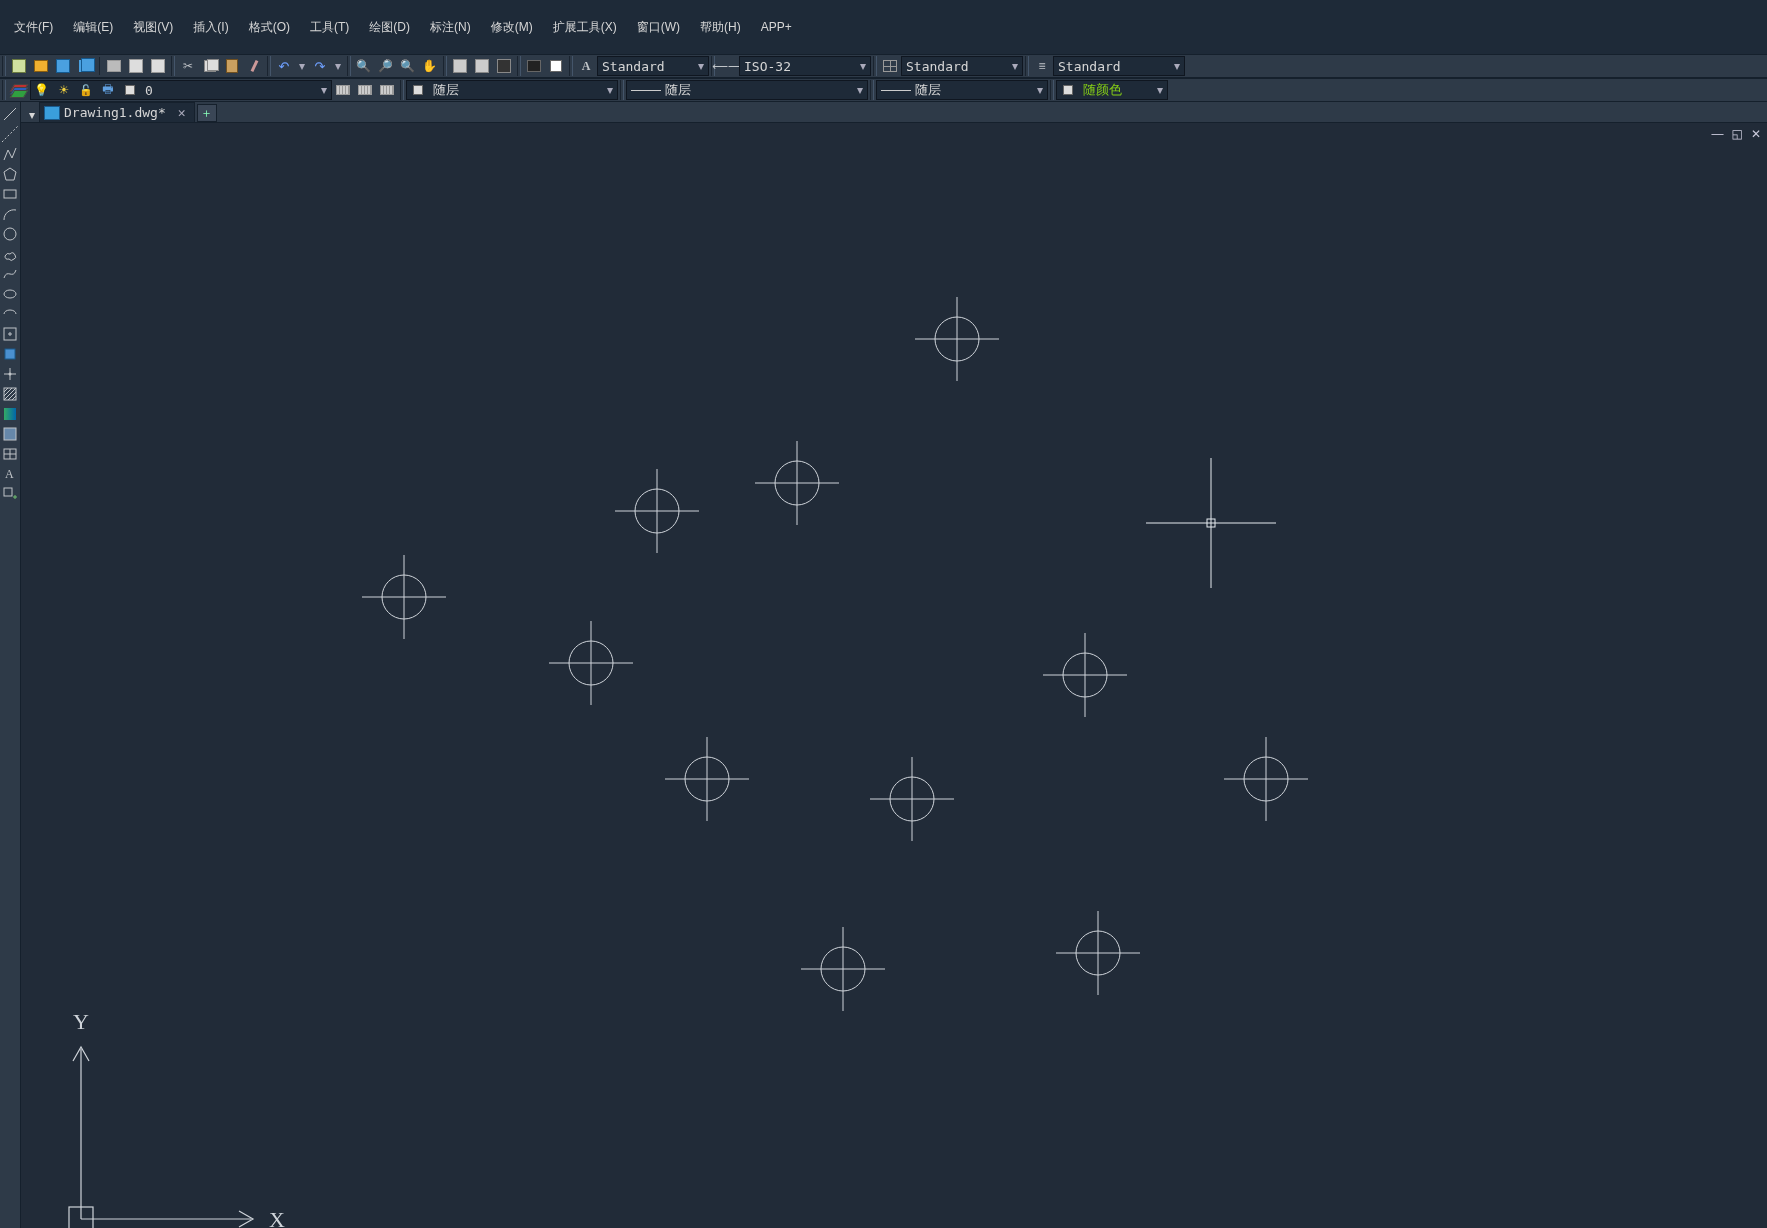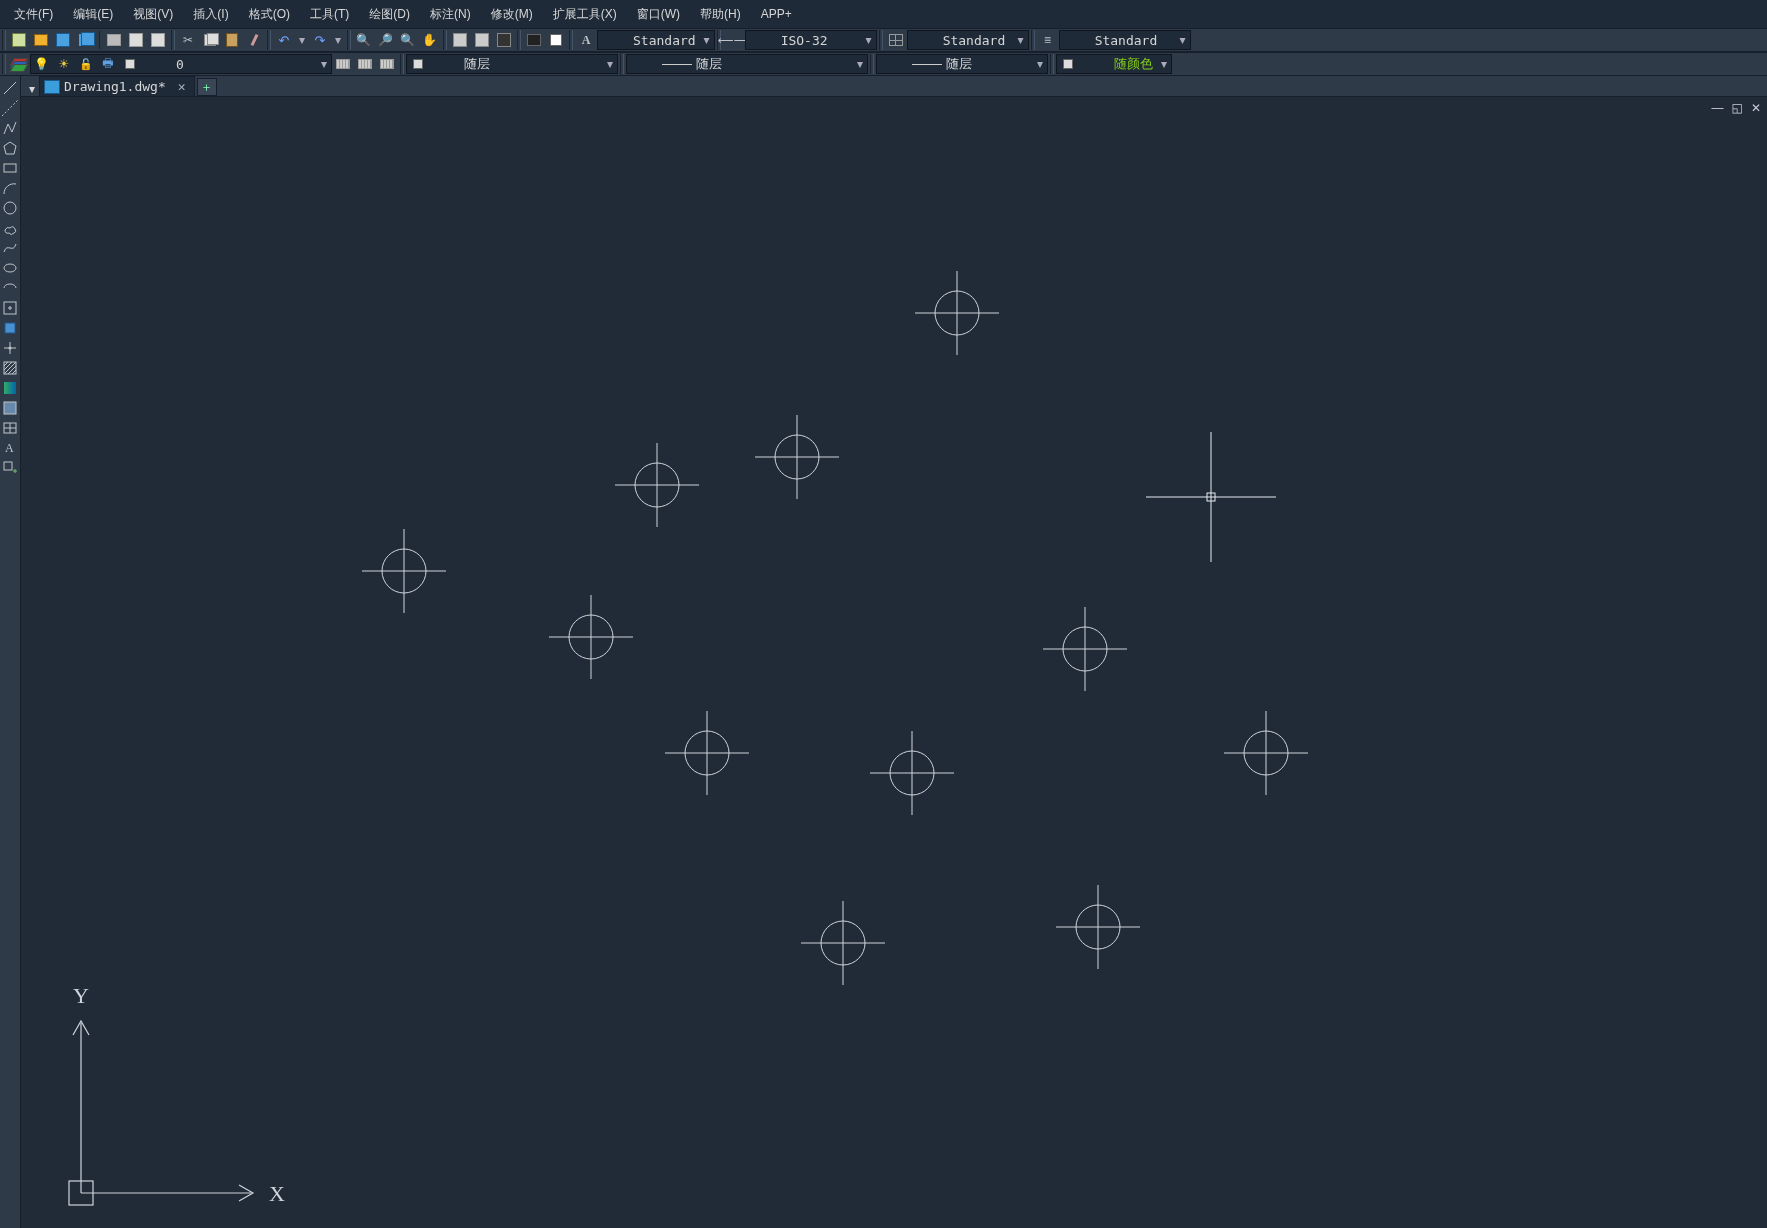--- a/index.html
+++ b/index.html
@@ -1,24 +1,24 @@
 <!DOCTYPE html>
 <html><head>
 <meta charset="utf-8">
 <style>
   html,body{margin:0;padding:0;width:1767px;height:1228px;background:#1e2a38;font-family:"Microsoft YaHei","SimSun",sans-serif;font-size:12px;color:#d6d6d6;overflow:hidden;}
-  .menubar{height:20px;background:#1e2a38;display:flex;align-items:center;padding:4px 4px;}
+  .menubar{height:20px;background:#1e2a38;display:flex;align-items:center;padding:17px 4px;}
   .menubar .mitem{padding:1px 10px;cursor:pointer;white-space:nowrap;}
   .toolbar-row{height:22px;background:#2e3a48;display:flex;align-items:center;border-top:1px solid #15202c;border-bottom:1px solid #15202c;font-size:12px;}
   .tb-btn{width:18px;height:18px;margin:0 1px;display:flex;align-items:center;justify-content:center;cursor:pointer;border:1px solid transparent;}
   .sep{width:1px;height:18px;background:#1a2430;margin:0 3px;}
   .sep2{width:2px;height:20px;margin:0 2px;border-left:1px solid #1a2430;border-right:1px solid #44556a;}
   .dd{display:flex;align-items:center;height:18px;background:#1e2a38;border:1px solid #0f1620;min-width:80px;position:relative;cursor:pointer;}
   .dd .dd-ico{width:22px;display:flex;align-items:center;justify-content:center;}
-  .dd .dd-text{flex:1;padding:0 4px;white-space:nowrap;overflow:hidden;font-family:"Consolas","SimSun",monospace;font-size:13px;margin-left:31px;}
+  .dd .dd-text{flex:1;padding:0 4px;white-space:nowrap;overflow:hidden;font-family:"Consolas","SimSun",monospace;font-size:13px;}
   .dd .dd-arrow{width:14px;text-align:center;color:#aab;}
   .body-row{display:flex;height:calc(100% - 66px);}
   .vtoolbar{width:20px;background:#2e3a48;border-right:1px solid #15202c;display:flex;flex-direction:column;align-items:center;padding-top:2px;}
   .vbtn{width:16px;height:16px;margin:1px 0;display:flex;align-items:center;justify-content:center;cursor:pointer;border:1px solid transparent;}
   .mainarea{flex:1;display:flex;flex-direction:column;position:relative;}
   .tabstrip{height:20px;background:#2e3a48;border-bottom:1px solid #15202c;display:flex;align-items:flex-end;padding-left:4px;}
   .tab-arrow{width:14px;height:14px;display:flex;align-items:center;justify-content:center;color:#d6d6d6;cursor:pointer;}
   .tab{display:flex;align-items:center;height:19px;padding:0 8px 0 4px;background:#3a4656;border:1px solid #15202c;border-bottom:none;margin-right:2px;cursor:pointer;font-family:"Consolas","SimSun",monospace;font-size:13px;}
   .tab.active{background:#1e2a38;}
   .tab .close{margin-left:12px;color:#aab;cursor:pointer;}

